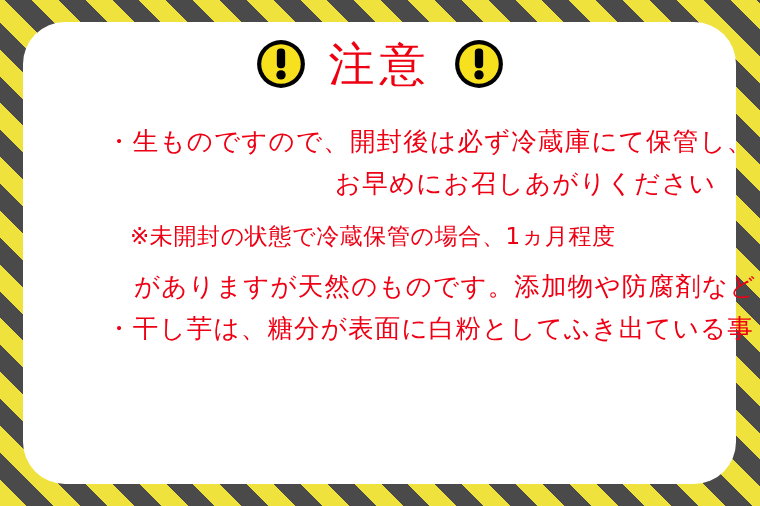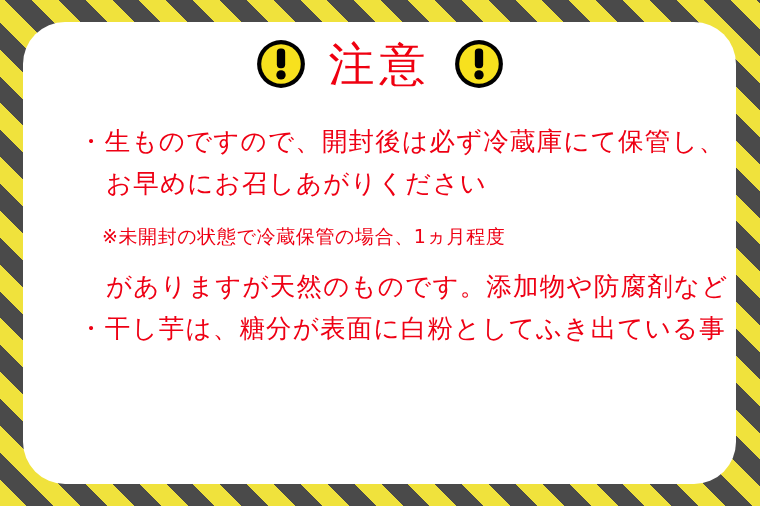--- a/index.html
+++ b/index.html
@@ -90,32 +90,34 @@
     margin: 0;
   }
 
   .line {
     color: #ee0014;
     font-size: 25.5px;
     line-height: 42px;
     letter-spacing: 1.2px;
     white-space: nowrap;
     font-family: "DejaVu Sans", "Liberation Sans", sans-serif;
+    margin-left: 28px;
   }
 
   .line.bullet {
     text-indent: 0;
   }
 
   .line.cont {
     padding-left: 28px;
+    text-align: right;
   }
 
   .line.note {
-    font-size: 19px;
+    font-size: 23px;
     line-height: 30px;
     letter-spacing: 0.6px;
     padding-left: 24px;
   }
 
   .gap-a { height: 17px; }
   .gap-b { height: 14px; }
 </style>
 </head>
 <body>

